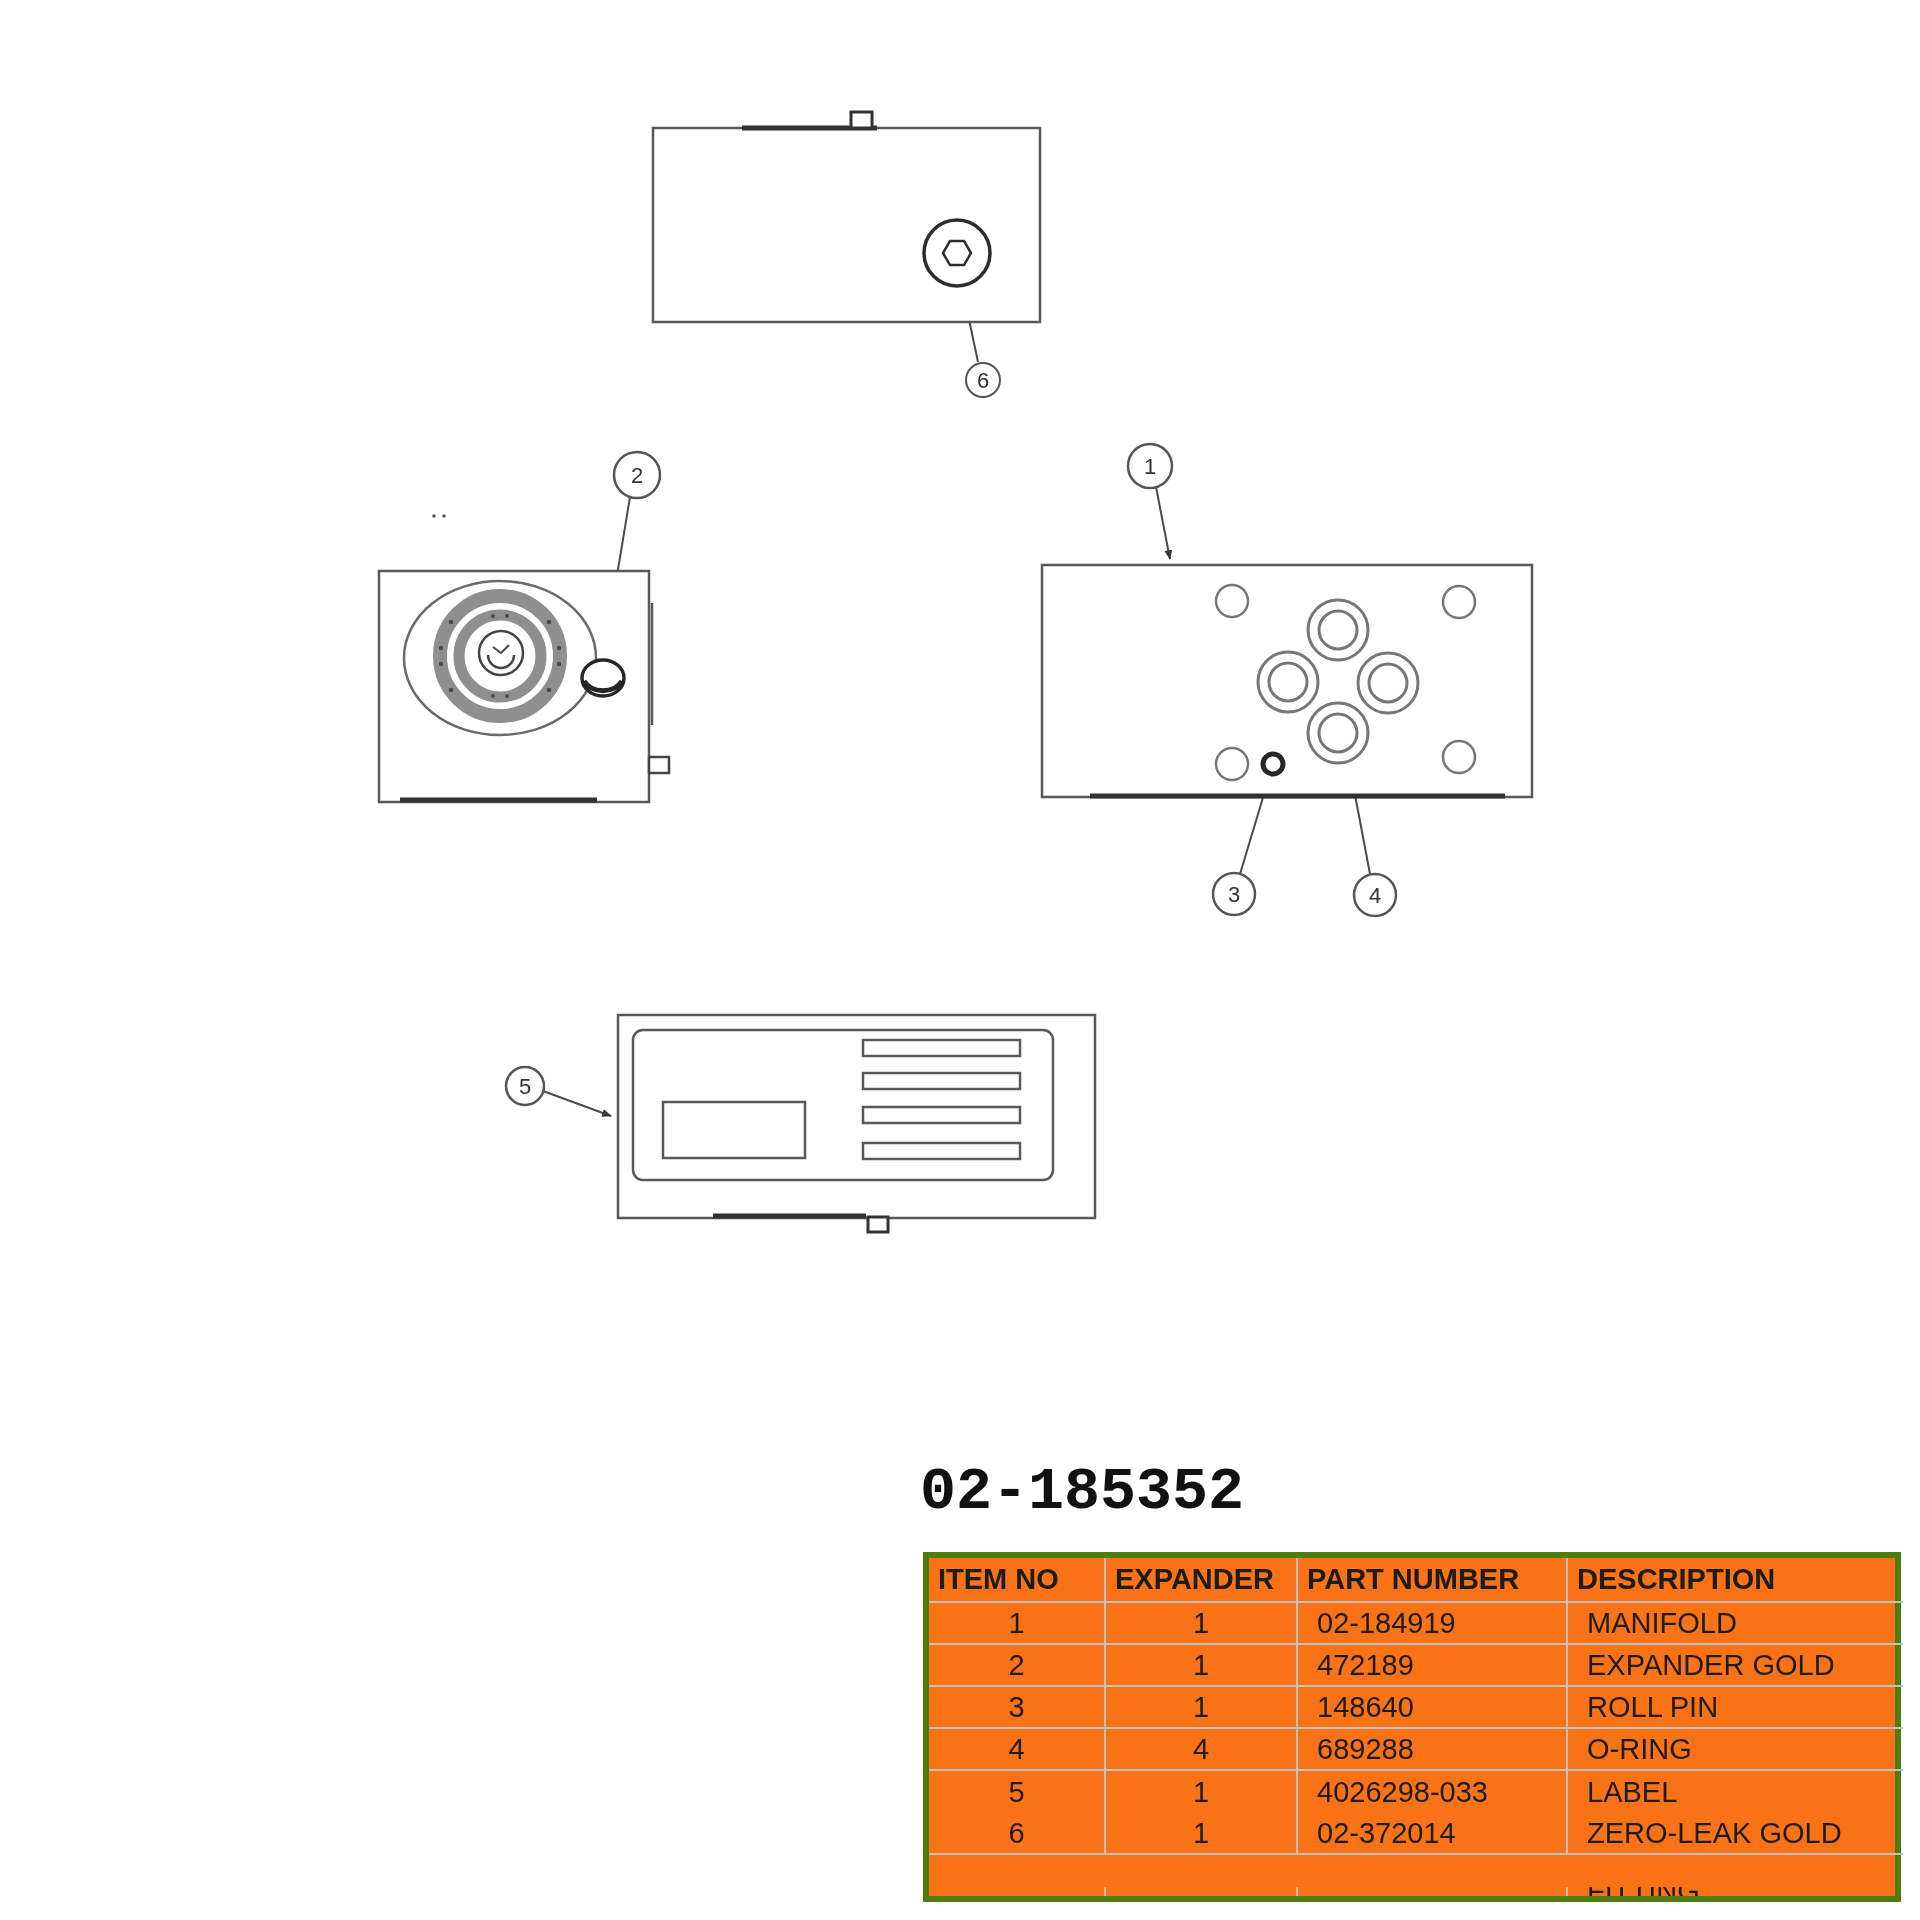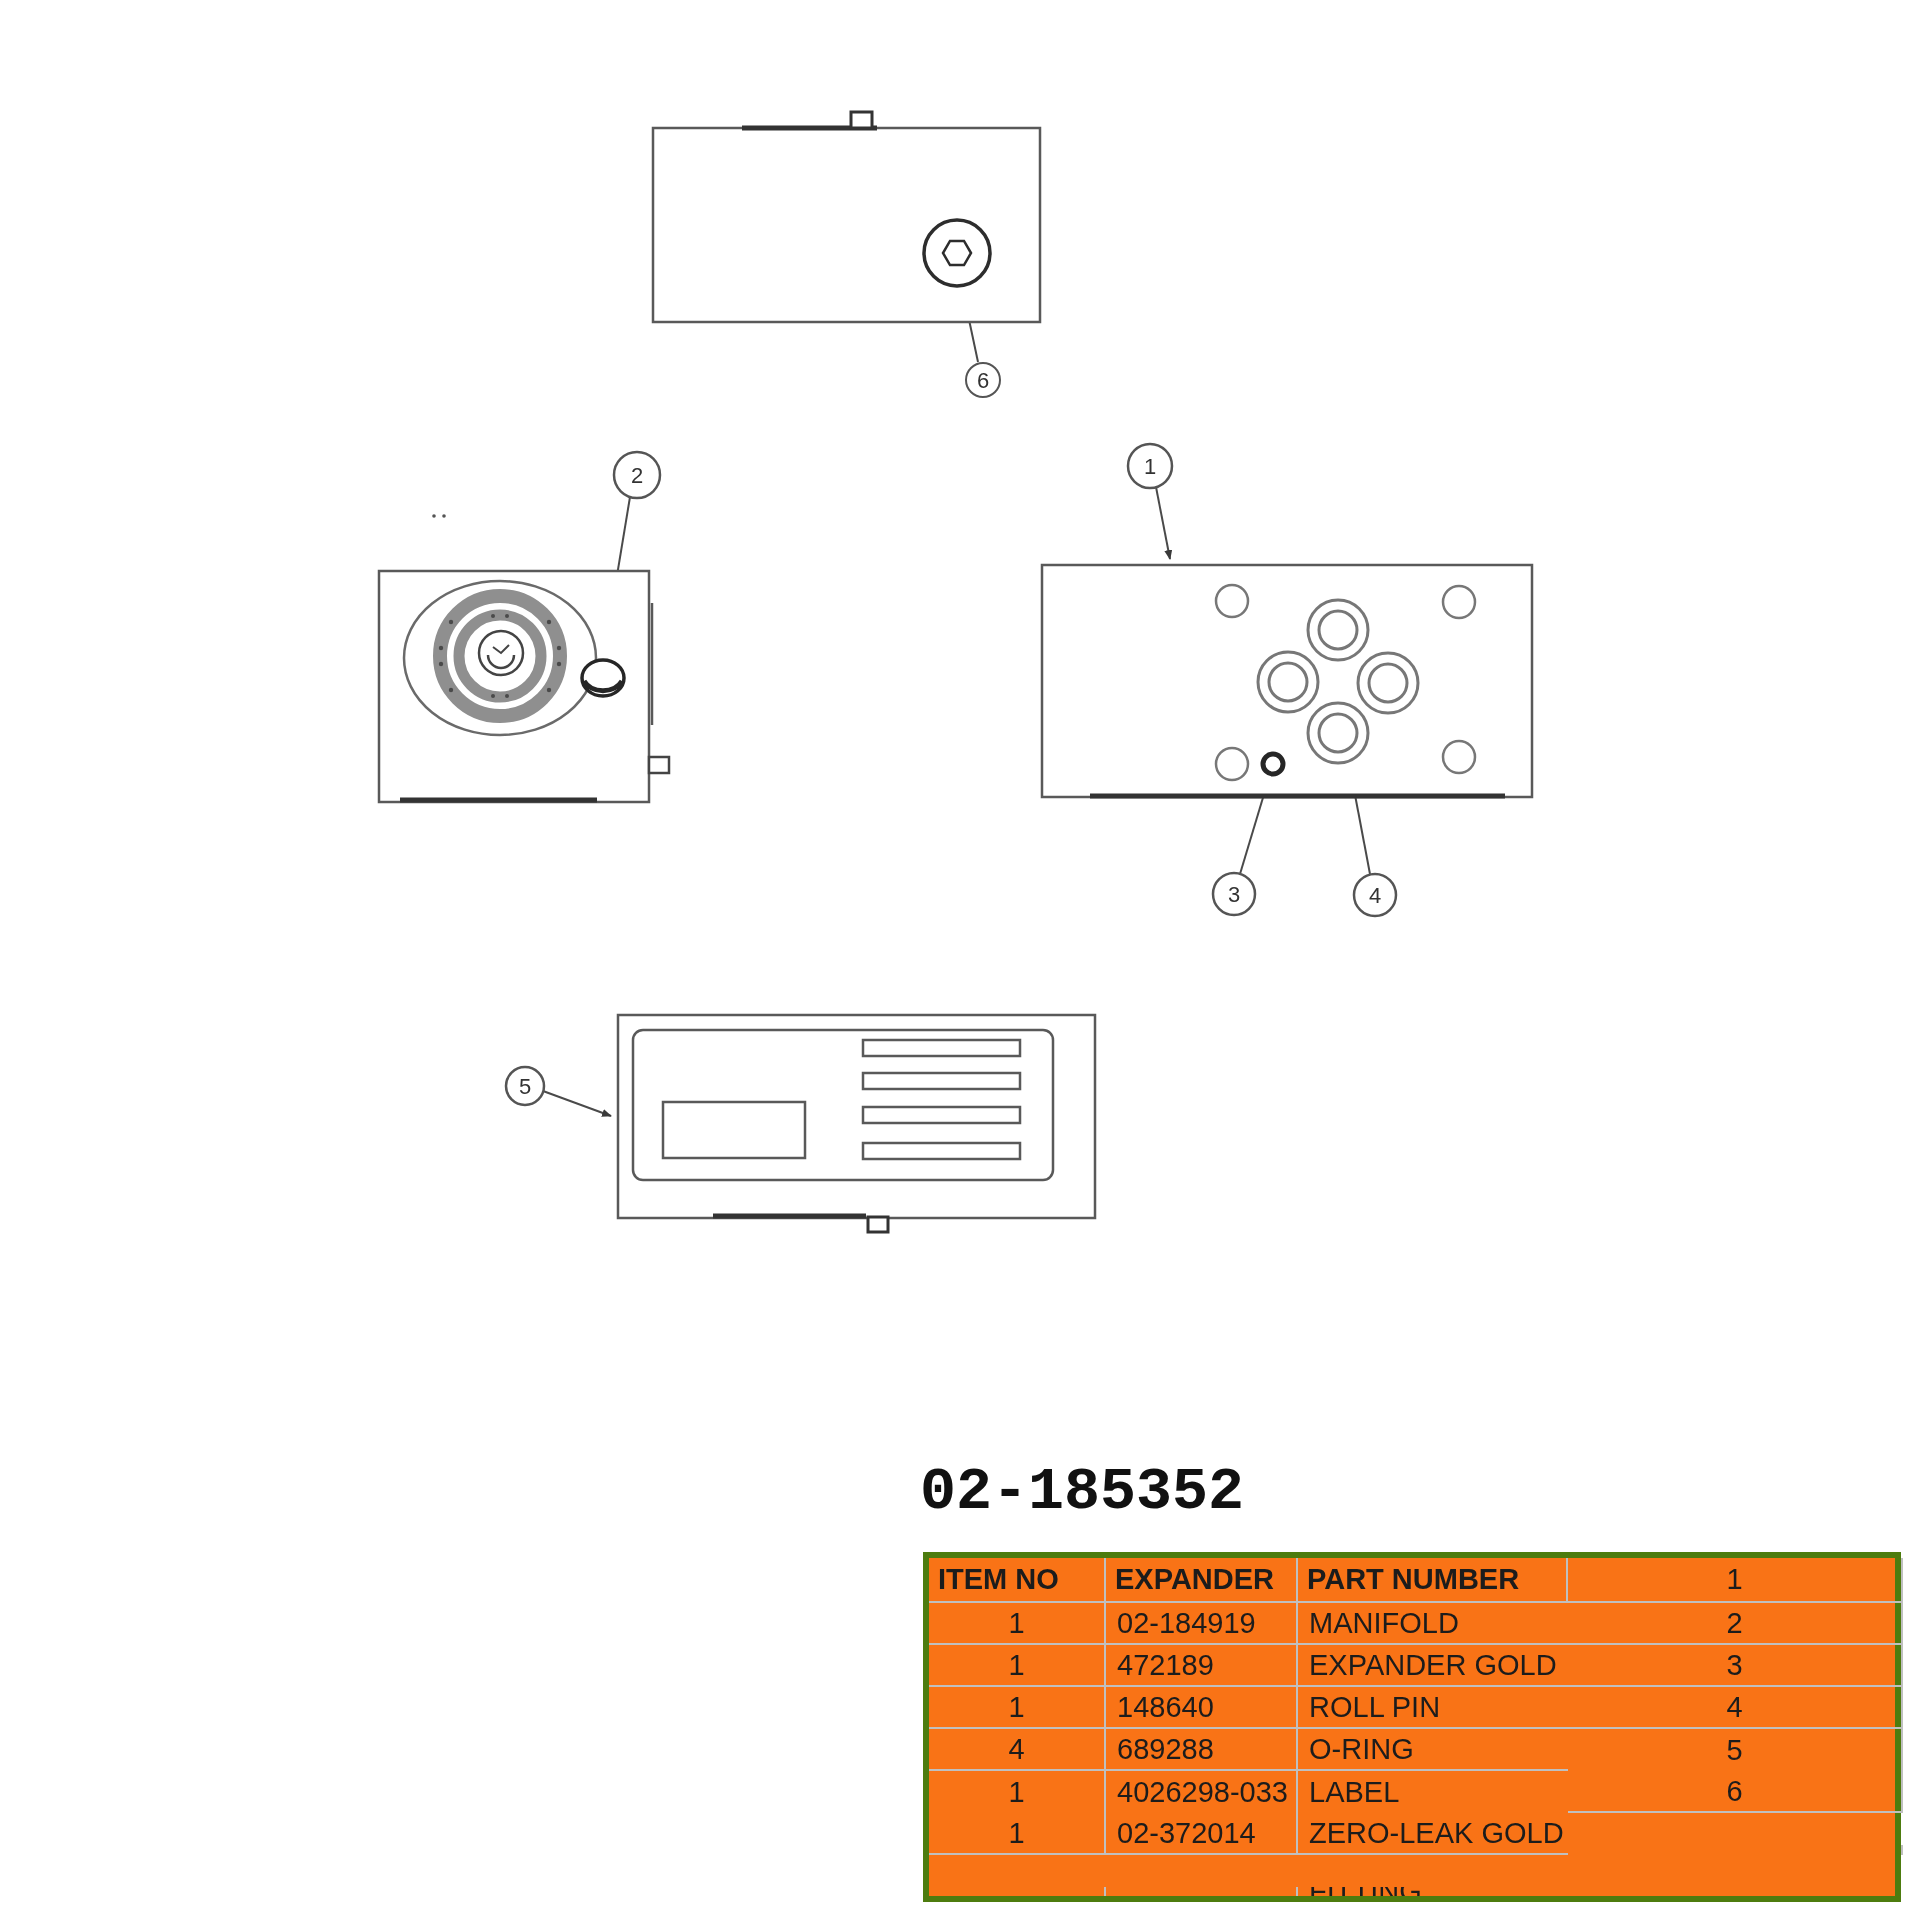--- a/index.html
+++ b/index.html
@@ -25,21 +25,21 @@
     border-bottom:2px solid #c0c0c0;
     display:flex;align-items:center;
     box-sizing:border-box;
     white-space:nowrap;overflow:hidden;
   }
   .cell.last-col{border-right:none;}
   .cell.nb{border-bottom:none;}
   .cell.lr{border-bottom:none;margin-top:32px;}
   .cell.th{font-weight:700;padding-left:9px;}
   .cell.num{justify-content:center;}
-  .cell.txt{padding-left:11px;}
+  .cell.txt{padding-left:19px;}
 </style>
 </head>
 <body>
 
 <div class="stage">
 
   <svg class="diagram" width="1920" height="1920" viewBox="0 0 1920 1920">
     <defs>
       <marker id="ah" markerWidth="12" markerHeight="10" refX="9" refY="4" orient="auto" markerUnits="userSpaceOnUse">
         <path d="M0,0 L10,4 L0,8 z" fill="#3a3a3a"></path>
@@ -141,20 +141,21 @@
       <text class="co-num" x="525" y="1094" text-anchor="middle">5</text>
     </g>
   </svg>
 
   <div class="title">02-185352</div>
 
   <div class="bom">
     <div class="cell th">ITEM NO</div>
     <div class="cell th">EXPANDER</div>
     <div class="cell th">PART NUMBER</div>
+    <div class="cell th last-col">DESCRIPTION</div>
 
     <div class="cell num">1</div>
     <div class="cell num">1</div>
     <div class="cell txt">02-184919</div>
     <div class="cell txt last-col">MANIFOLD</div>
 
     <div class="cell num">2</div>
     <div class="cell num">1</div>
     <div class="cell txt">472189</div>
     <div class="cell txt last-col">EXPANDER GOLD</div>

